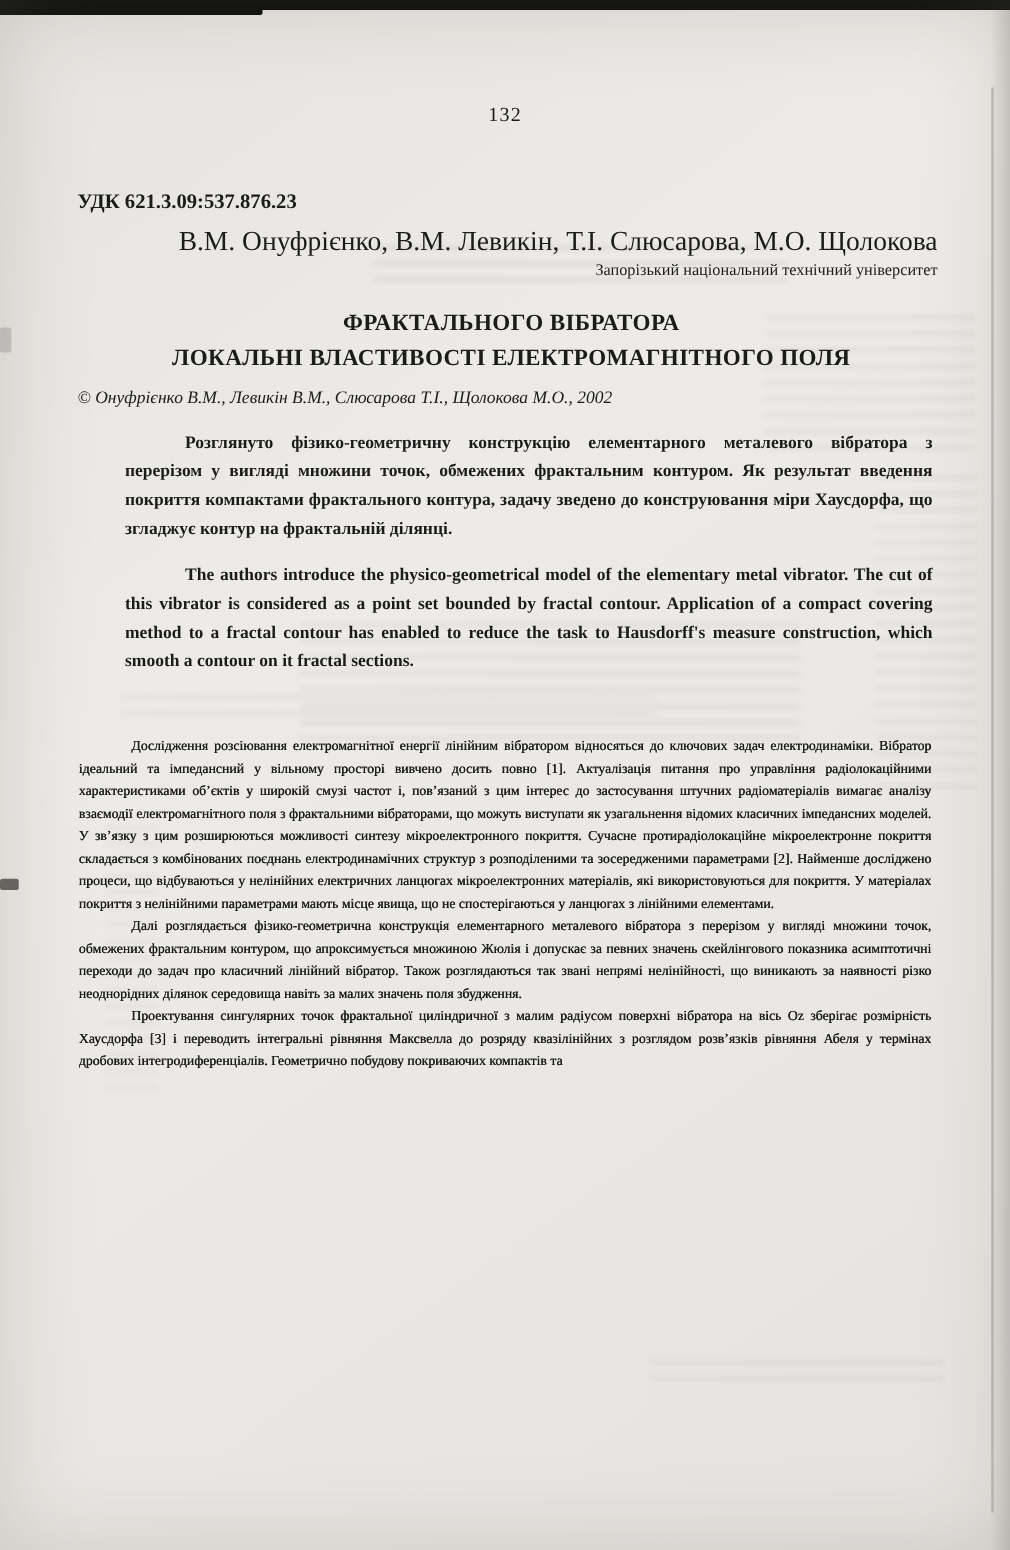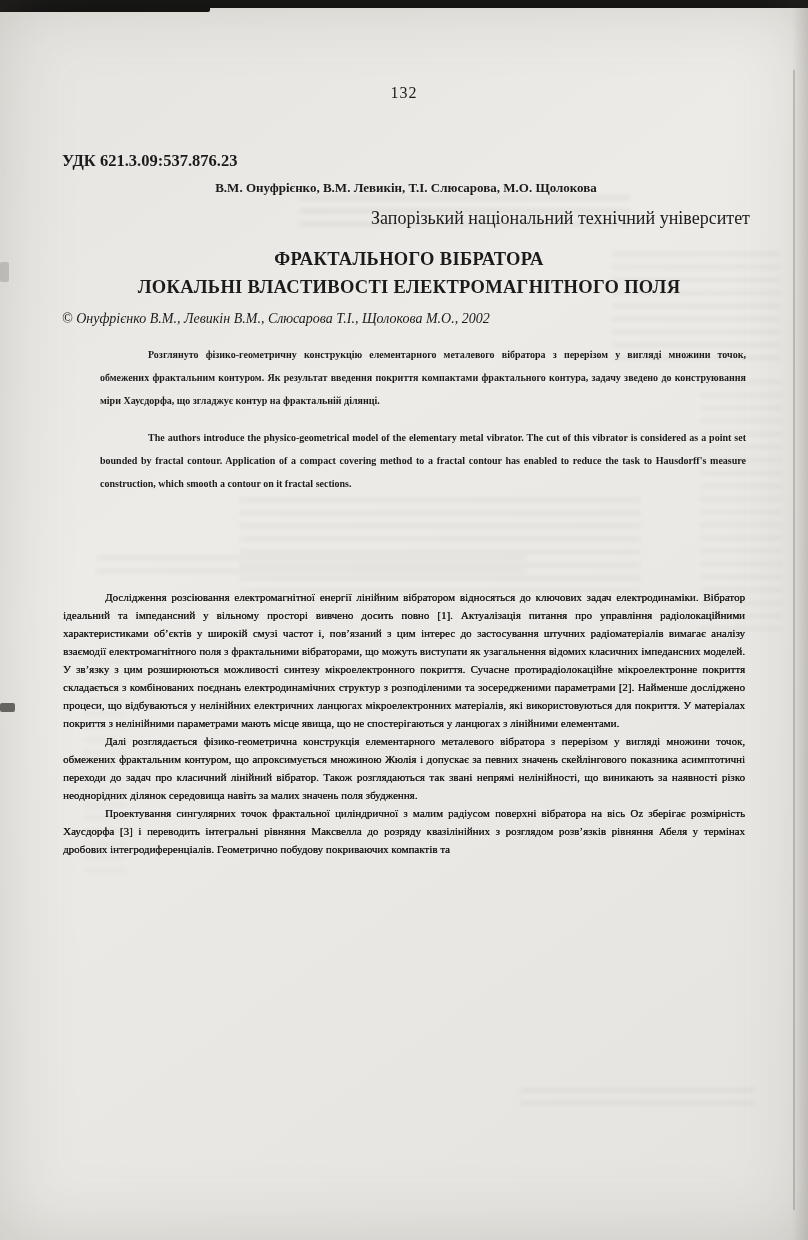--- a/index.html
+++ b/index.html
@@ -29,30 +29,30 @@
   .g4{left:700px;top:380px;width:82px;height:260px;opacity:.45;}
   .g5{left:96px;top:556px;width:430px;height:22px;opacity:.5;}
   .g6{left:520px;top:1088px;width:235px;height:26px;opacity:.5;}
   .g7{left:84px;top:660px;width:42px;height:220px;opacity:.35;}
   .vignette{position:absolute;inset:0;pointer-events:none;
     box-shadow:inset 0 0 70px rgba(120,115,108,0.25);}
   
   .page-number{position:absolute;top:84px;left:0;width:808px;text-align:center;
     font-size:16px;letter-spacing:1px;}
   .udc{position:absolute;top:151px;left:62px;font-weight:bold;font-size:16.5px;}
-  .authors{position:absolute;top:180px;left:62px;width:688px;text-align:center;
-    font-weight:bold;font-size:13px;}
+  .authors{position:absolute;top:180px;left:62px;width:688px;text-align:right;
+    font-weight:normal;font-size:22px;}
   .affiliation{position:absolute;top:208px;left:62px;width:688px;text-align:right;
-    font-size:18px;}
+    font-size:13px;}
   .title{position:absolute;top:245px;left:62px;width:694px;text-align:center;
     font-weight:bold;font-size:18.5px;line-height:28px;letter-spacing:.3px;}
   .copyright{position:absolute;top:311px;left:62px;width:688px;
     font-style:italic;font-size:14px;}
   .abstract{position:absolute;top:343px;left:100px;width:646px;}
-  .abstract p{margin:0;font-weight:bold;font-size:10px;line-height:23px;
+  .abstract p{margin:0;font-weight:bold;font-size:14px;line-height:23px;
     text-align:justify;text-indent:48px;}
   .abstract p + p{margin-top:14px;}
   .bodytext{position:absolute;top:588px;left:63px;width:682px;max-height:650px;overflow:hidden;}
   .bodytext p{margin:0;font-size:11px;line-height:18px;text-align:justify;
     text-indent:42px;text-shadow:0.25px 0 0 currentColor;}
 </style>
 </head>
 <body>
 
 <div class="page">

